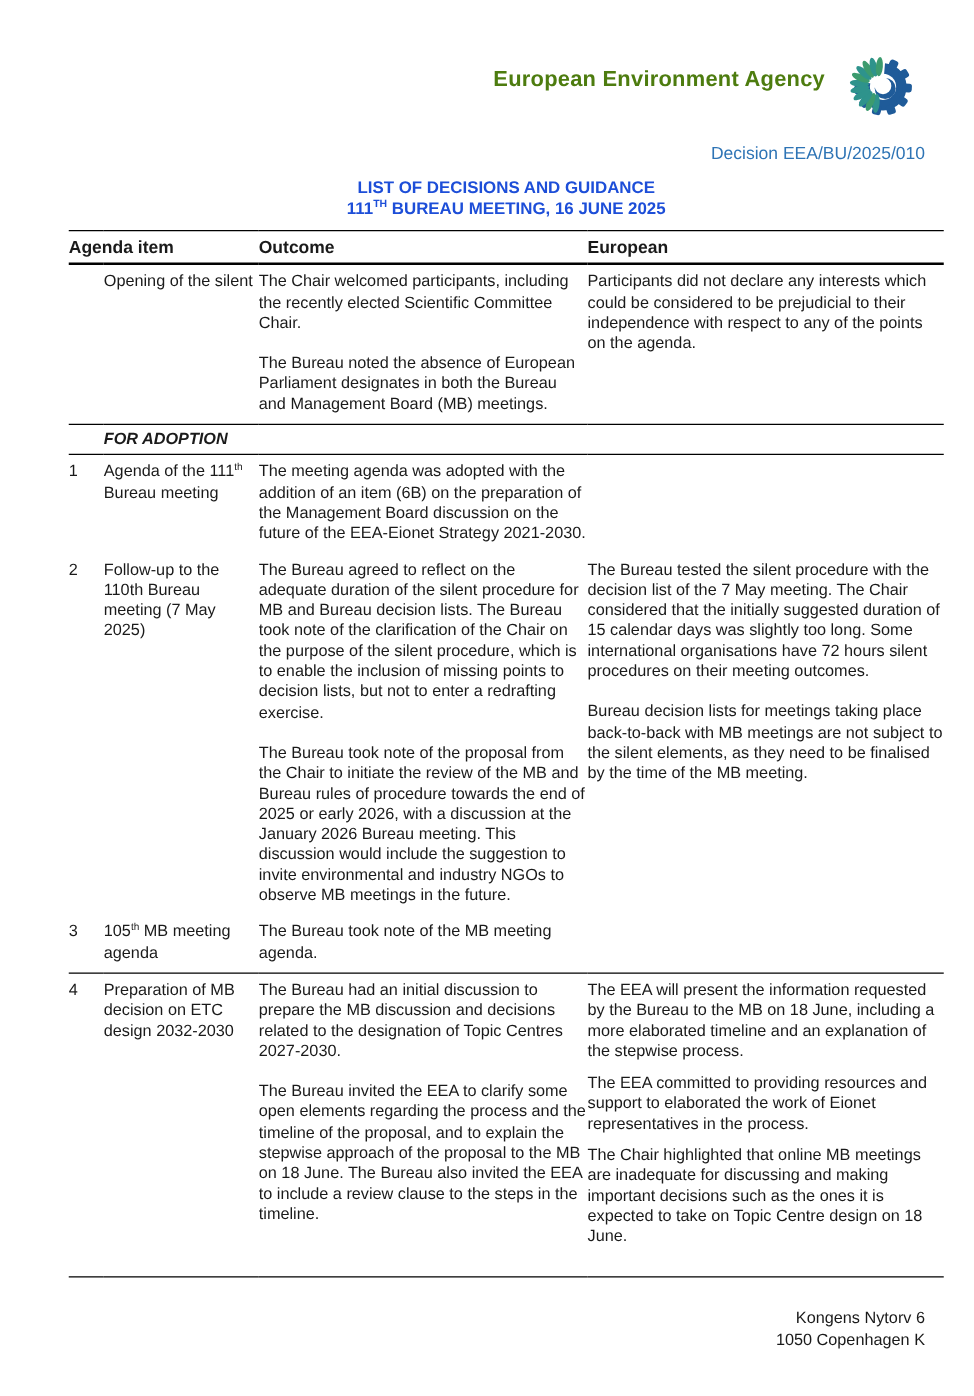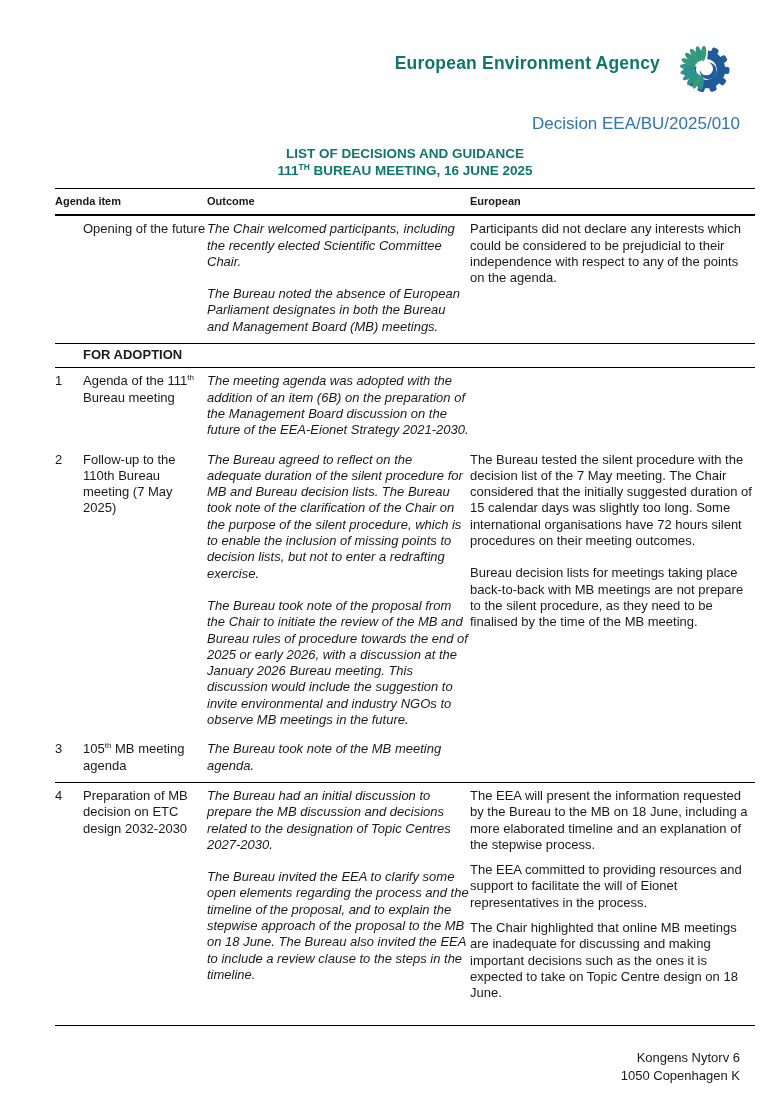--- a/index.html
+++ b/index.html
@@ -20,38 +20,38 @@
     display: flex;
     justify-content: flex-end;
     align-items: center;
     gap: 10px;
     height: 70px;
     margin-right: 15px;
   }
   .org-name {
     font-size: 17.5px;
     font-weight: 600;
-    color: #0f766e;
+    color: #4d7c0f;
     letter-spacing: 0.2px;
     margin-bottom: 10px;
   }
   .logo { width: 70px; height: 70px; flex: 0 0 auto; }
   .decision-ref {
     margin-top: 11px;
     margin-right: 15px;
     text-align: right;
-    font-size: 17px;
+    font-size: 14px;
     color: #2E74B5;
   }
   .doc-title {
     margin-top: 11px;
     text-align: center;
     font-size: 13.5px;
     font-weight: bold;
-    color: #0f766e;
+    color: #1d4ed8;
     line-height: 17px;
   }
   sup { font-size: 0.62em; vertical-align: super; line-height: 0; }
 
   
   table.decisions {
     margin-top: 9px;
     width: 700px;
     border-collapse: collapse;
     border-bottom: 1.5px solid #000;
@@ -59,34 +59,34 @@
     line-height: 16.3px;
   }
   table.decisions thead tr {
     border-top: 1.2px solid #000;
     border-bottom: 2px solid #000;
   }
   table.decisions th {
     text-align: left;
     font-weight: bold;
     padding: 4px 0 5px 0;
-    font-size: 11px;
+    font-size: 14px;
   }
   table.decisions td { vertical-align: top; padding: 5px 0 8px 0; }
   td.cell-num { padding-right: 4px; }
   td.cell-agenda { padding-right: 16px; }
-  td.cell-outcome { padding-right: 14px; font-style: italic; }
+  td.cell-outcome { padding-right: 14px; }
   td.cell-comments { padding-right: 2px; }
   .cell-outcome p, .cell-comments p { margin: 0 0 16px 0; }
   .cell-outcome p:last-child, .cell-comments p:last-child { margin-bottom: 0; }
   .cell-comments.tight p { margin-bottom: 9px; }
   .cell-comments.tight p:last-child { margin-bottom: 0; }
   tr.section-row { border-top: 1.4px solid #000; border-bottom: 1px solid #000; }
   tr.section-row td { padding: 3px 0 4px 0; }
-  td.section-label { font-weight: bold; }
+  td.section-label { font-weight: bold; font-style: italic; }
   tr.divider-after { border-bottom: 1px solid #000; }
   tr.last-row td { padding-bottom: 24px; }
 
   
   .footer-block {
     margin-top: 23px;
     margin-right: 15px;
     text-align: right;
     font-size: 13px;
     line-height: 17.5px;
@@ -152,21 +152,21 @@
     <thead>
       <tr>
         <th colspan="2">Agenda item</th>
         <th>Outcome</th>
         <th>European</th>
       </tr>
     </thead>
     <tbody>
         <tr class="item-row">
           <td class="cell-num"></td>
-          <td class="cell-agenda">Opening of the future</td>
+          <td class="cell-agenda">Opening of the silent</td>
           <td class="cell-outcome">
             <p>The Chair welcomed participants, including the recently elected Scientific Committee Chair.</p>
             <p>The Bureau noted the absence of European Parliament designates in both the Bureau and Management Board (MB) meetings.</p>
           </td>
           <td class="cell-comments">
             <p>Participants did not declare any interests which could be considered to be prejudicial to their independence with respect to any of the points on the agenda.</p>
           </td>
         </tr>
         <tr class="section-row">
           <td class="cell-num"></td>
@@ -182,41 +182,41 @@
         </tr>
         <tr class="item-row">
           <td class="cell-num">2</td>
           <td class="cell-agenda">Follow-up to the 110th Bureau meeting (7 May 2025)</td>
           <td class="cell-outcome">
             <p>The Bureau agreed to reflect on the adequate duration of the silent procedure for MB and Bureau decision lists. The Bureau took note of the clarification of the Chair on the purpose of the silent procedure, which is to enable the inclusion of missing points to decision lists, but not to enter a redrafting exercise.</p>
             <p>The Bureau took note of the proposal from the Chair to initiate the review of the MB and Bureau rules of procedure towards the end of 2025 or early 2026, with a discussion at the January 2026 Bureau meeting. This discussion would include the suggestion to invite environmental and industry NGOs to observe MB meetings in the future.</p>
           </td>
           <td class="cell-comments">
             <p>The Bureau tested the silent procedure with the decision list of the 7 May meeting. The Chair considered that the initially suggested duration of 15 calendar days was slightly too long. Some international organisations have 72 hours silent procedures on their meeting outcomes.</p>
-            <p>Bureau decision lists for meetings taking place back-to-back with MB meetings are not prepare to the silent procedure, as they need to be finalised by the time of the MB meeting.</p>
+            <p>Bureau decision lists for meetings taking place back-to-back with MB meetings are not subject to the silent elements, as they need to be finalised by the time of the MB meeting.</p>
           </td>
         </tr>
         <tr class="item-row divider-after">
           <td class="cell-num">3</td>
           <td class="cell-agenda">105<sup>th</sup> MB meeting agenda</td>
           <td class="cell-outcome">
             <p>The Bureau took note of the MB meeting agenda.</p>
           </td>
           <td class="cell-comments"></td>
         </tr>
         <tr class="item-row last-row">
           <td class="cell-num">4</td>
           <td class="cell-agenda">Preparation of MB decision on ETC design 2032-2030</td>
           <td class="cell-outcome">
             <p>The Bureau had an initial discussion to prepare the MB discussion and decisions related to the designation of Topic Centres 2027-2030.</p>
             <p>The Bureau invited the EEA to clarify some open elements regarding the process and the timeline of the proposal, and to explain the stepwise approach of the proposal to the MB on 18 June. The Bureau also invited the EEA to include a review clause to the steps in the timeline.</p>
           </td>
           <td class="cell-comments tight">
             <p>The EEA will present the information requested by the Bureau to the MB on 18 June, including a more elaborated timeline and an explanation of the stepwise process.</p>
-            <p>The EEA committed to providing resources and support to facilitate the will of Eionet representatives in the process.</p>
+            <p>The EEA committed to providing resources and support to elaborated the work of Eionet representatives in the process.</p>
             <p>The Chair highlighted that online MB meetings are inadequate for discussing and making important decisions such as the ones it is expected to take on Topic Centre design on 18 June.</p>
           </td>
         </tr>
       </tbody>
   </table>
 
   <div class="footer-block">
     <div>Kongens Nytorv 6</div>
     <div>1050 Copenhagen K</div>
 

